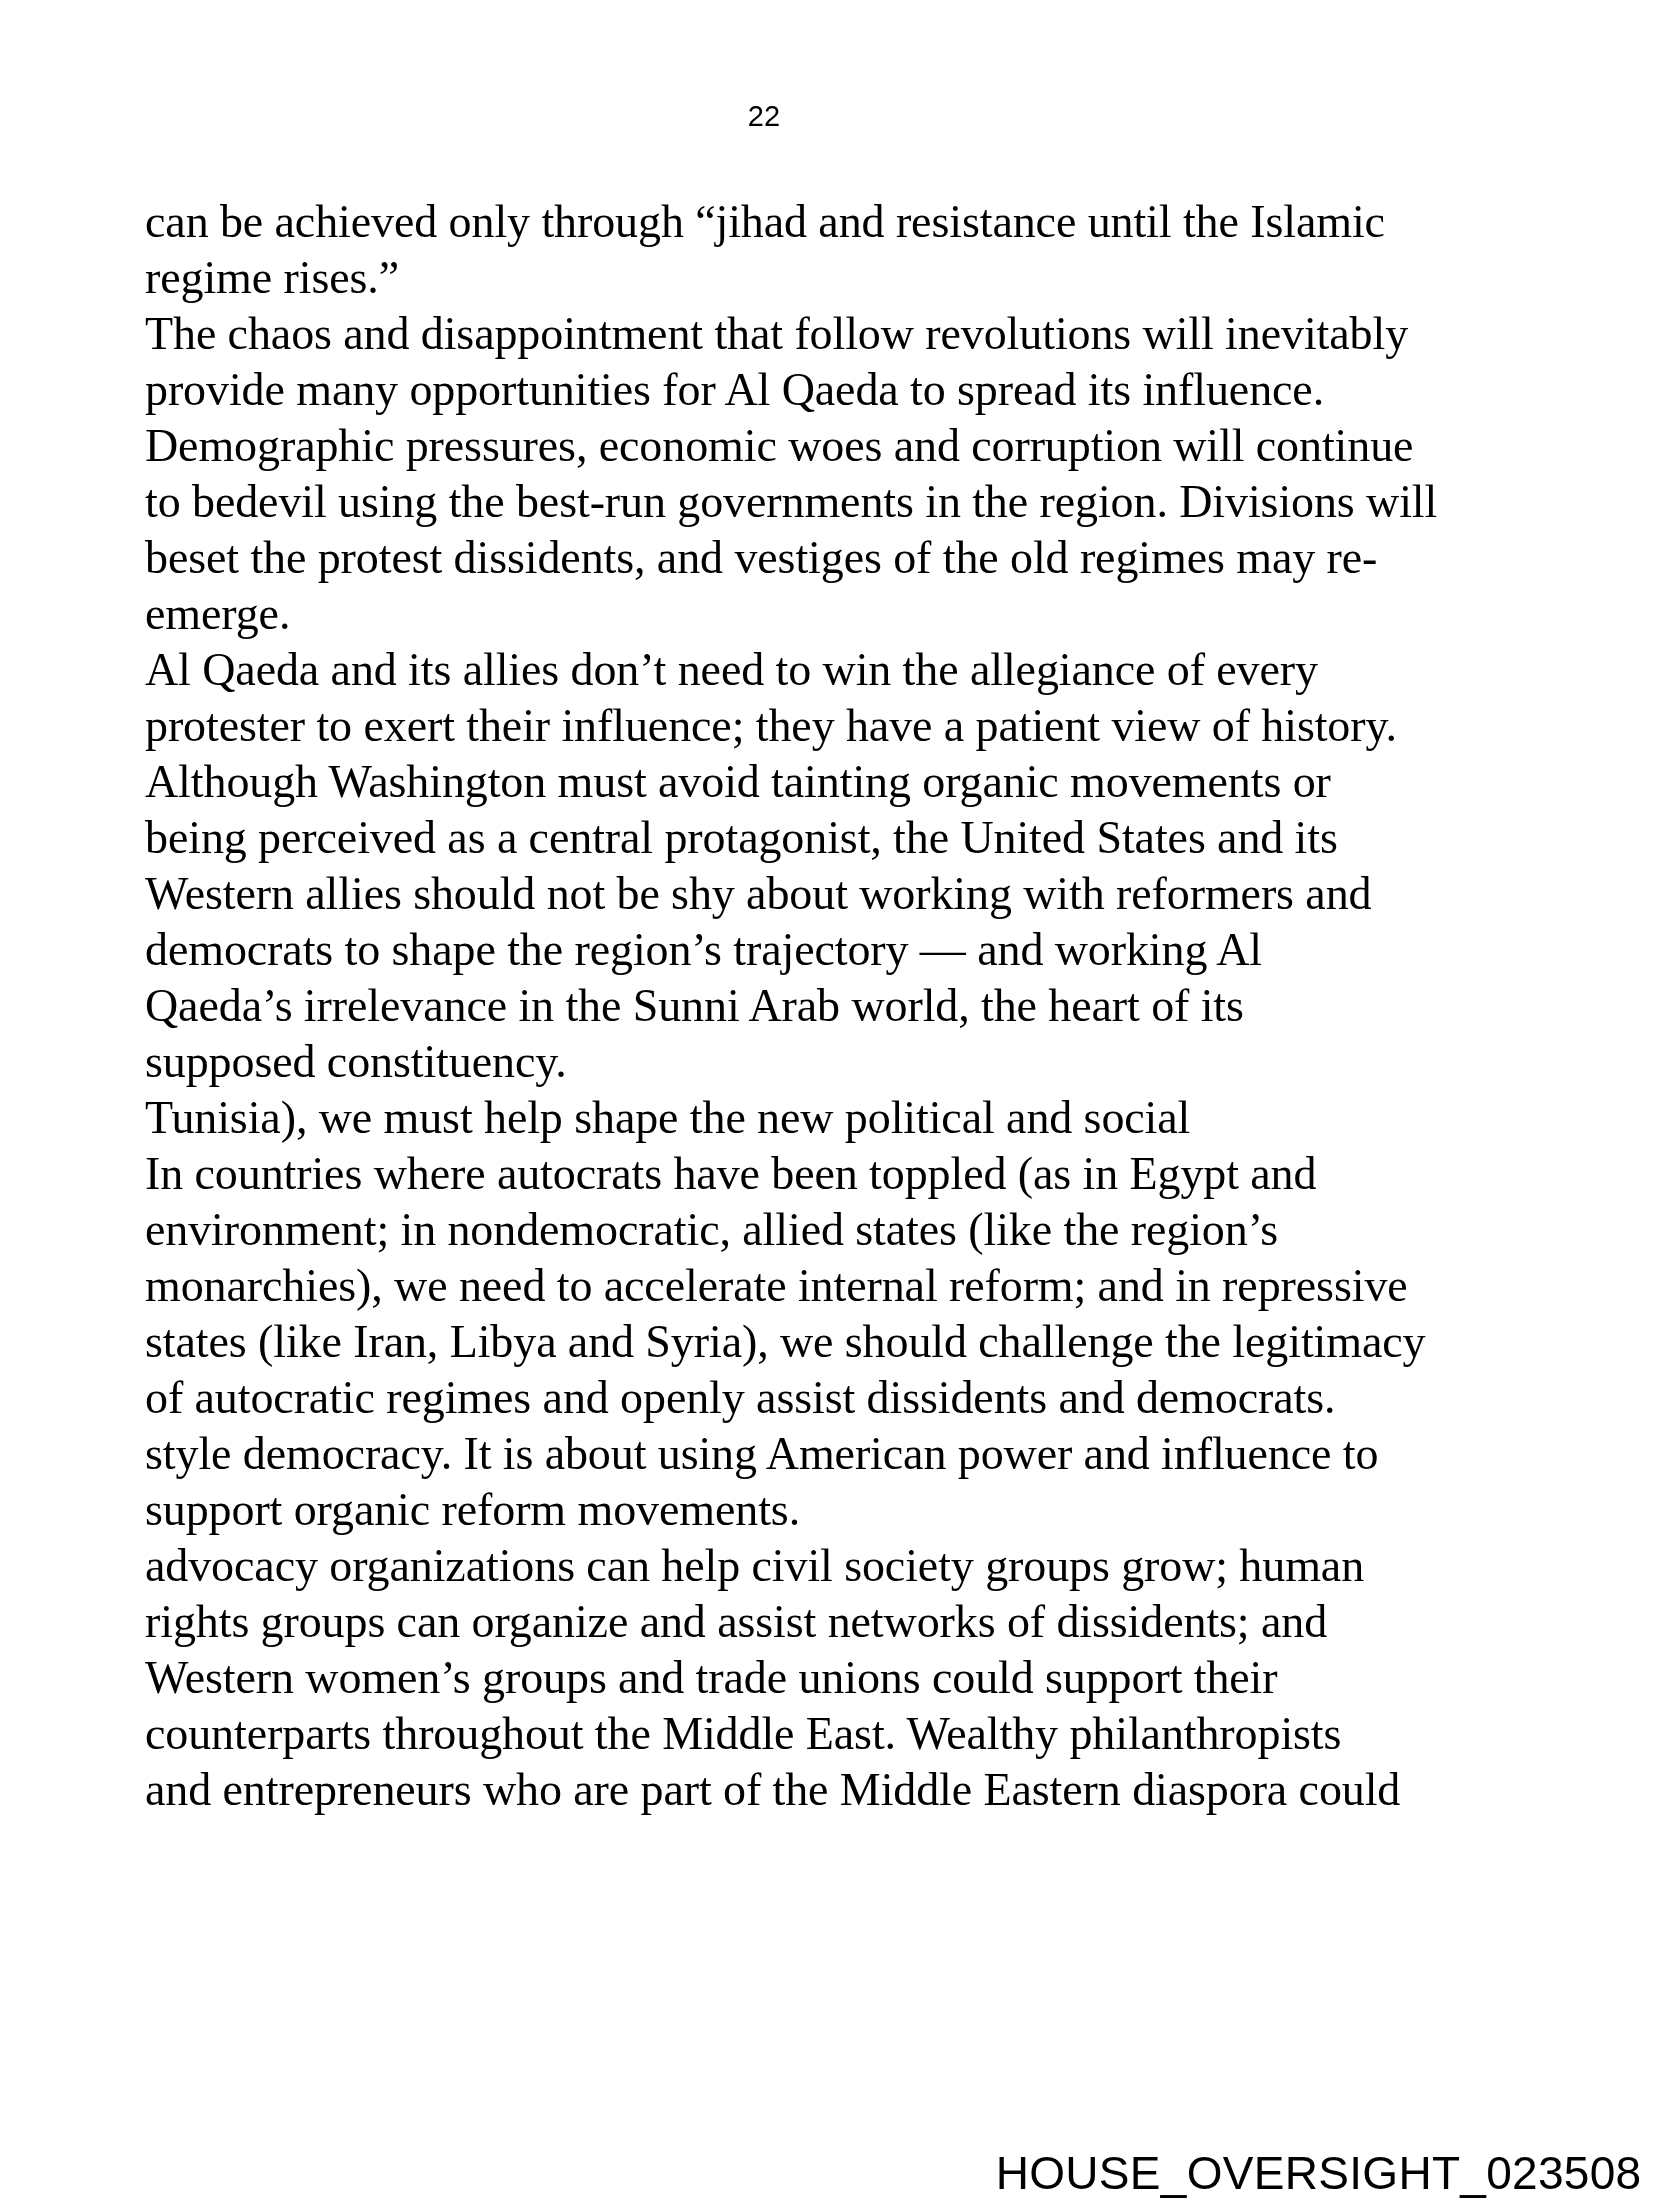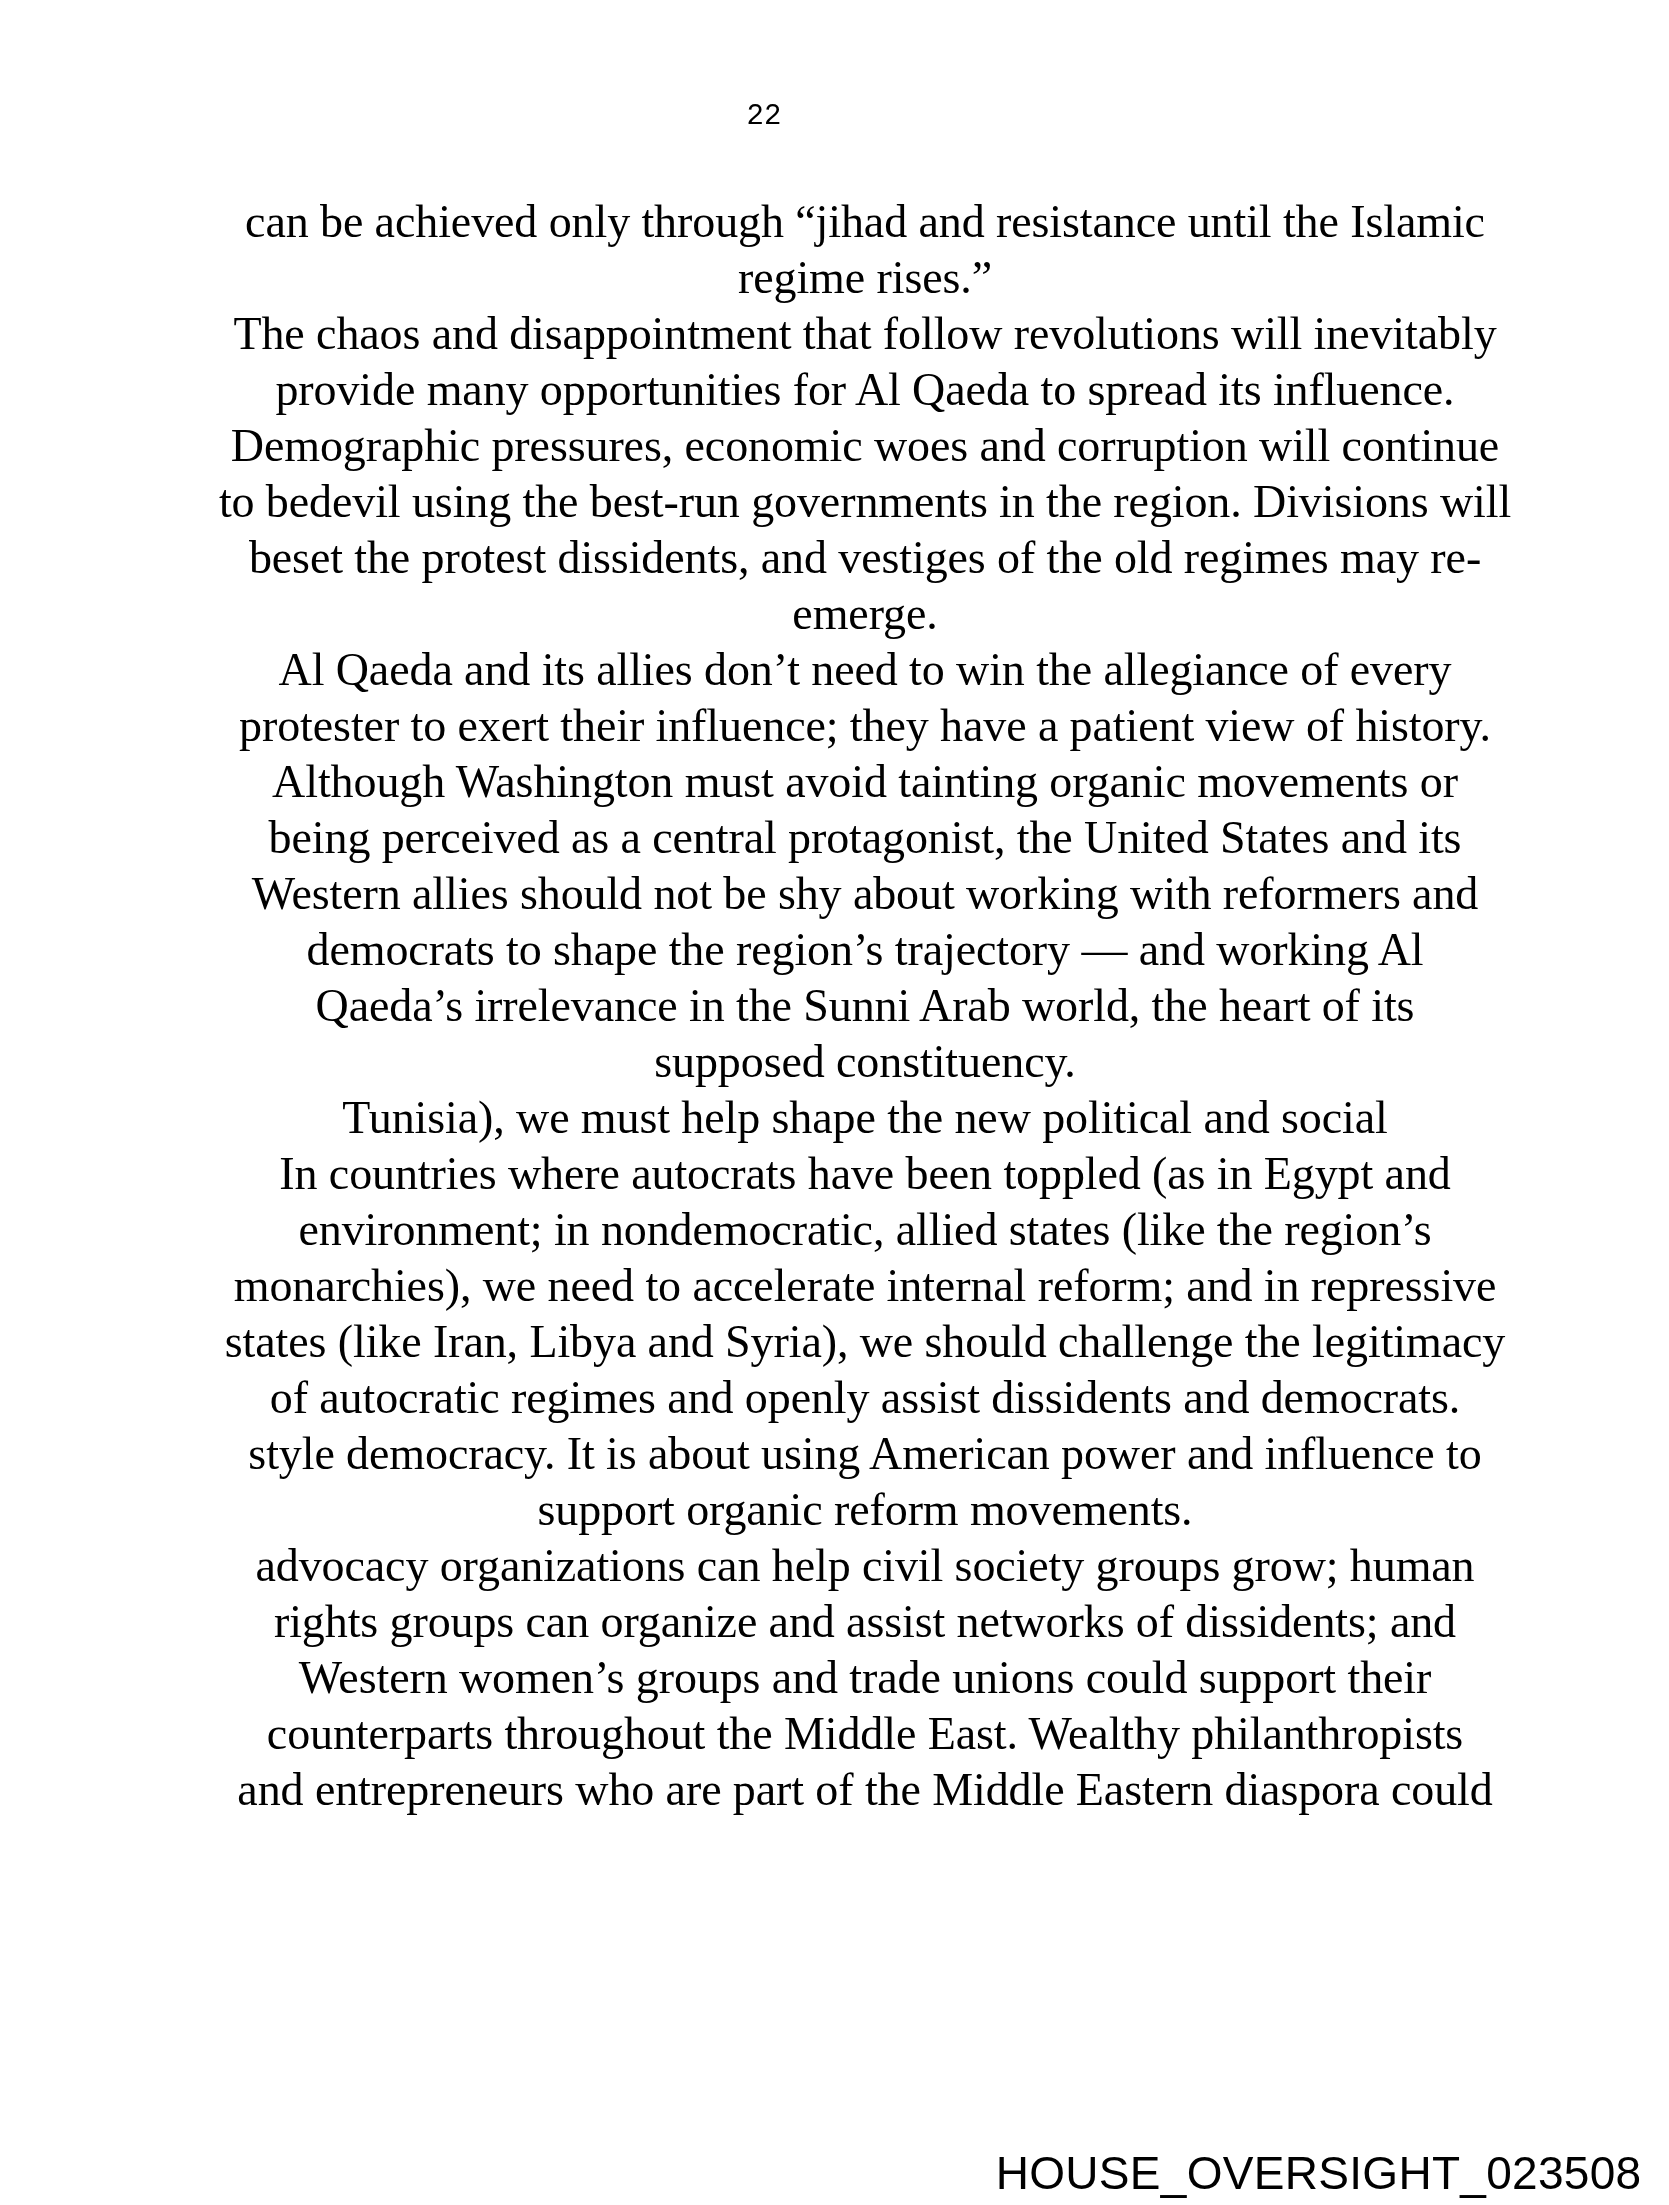--- a/index.html
+++ b/index.html
@@ -13,37 +13,36 @@
       position: relative;
       overflow: hidden;
       color: #000000;
     }
     .page-number {
       position: absolute;
       top: 97px;
       left: 0;
       width: 1528px;
       text-align: center;
-      font-family: Liberation Mono, monospace;
+      font-family: Liberation Sans, sans-serif;
       font-size: 29px;
       line-height: 39px;
     }
     .body-text {
       position: absolute;
       top: 194px;
       left: 145px;
       width: 1440px;
       font-family: "Liberation Serif", serif;
       font-size: 46px;
       line-height: 56px;
       letter-spacing: -0.1px;
     }
     .paragraph {
       margin: 0;
-      text-align: center;
     }
     .line {
       display: block;
       white-space: nowrap;
     }
     .bates-number {
       position: absolute;
       top: 2154px;
       right: 27.5px;
       font-family: "Liberation Sans", sans-serif;

